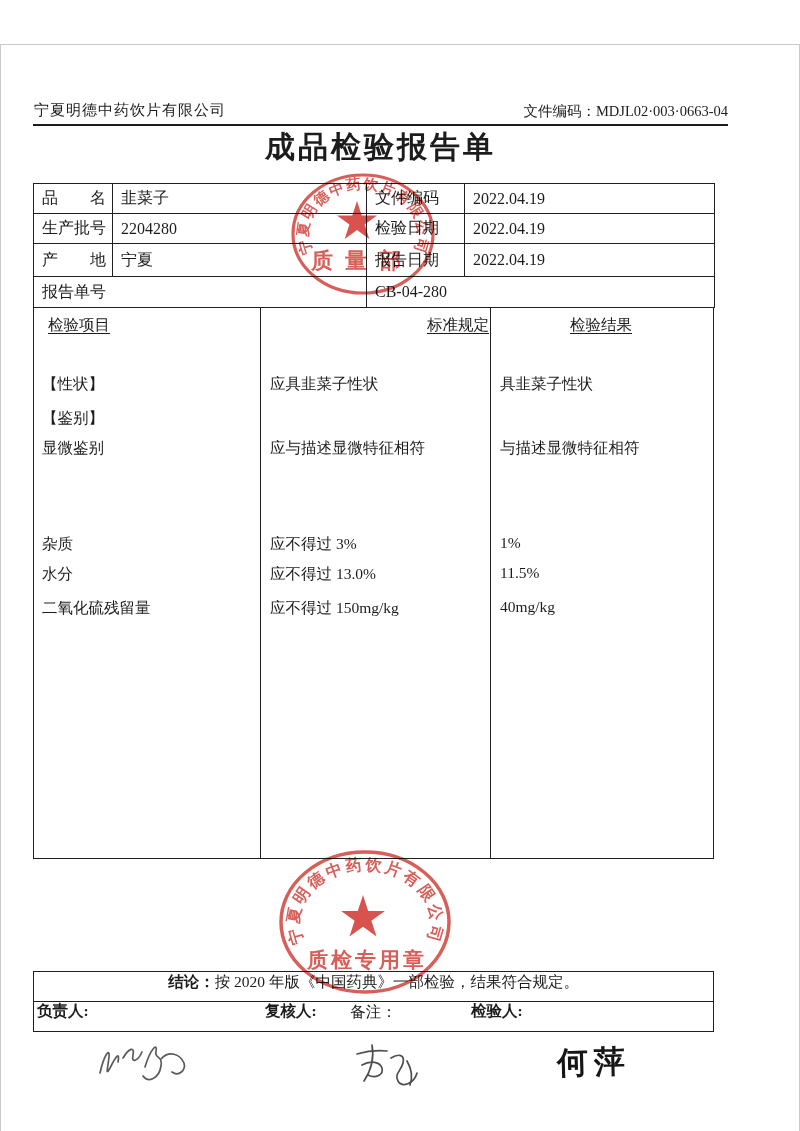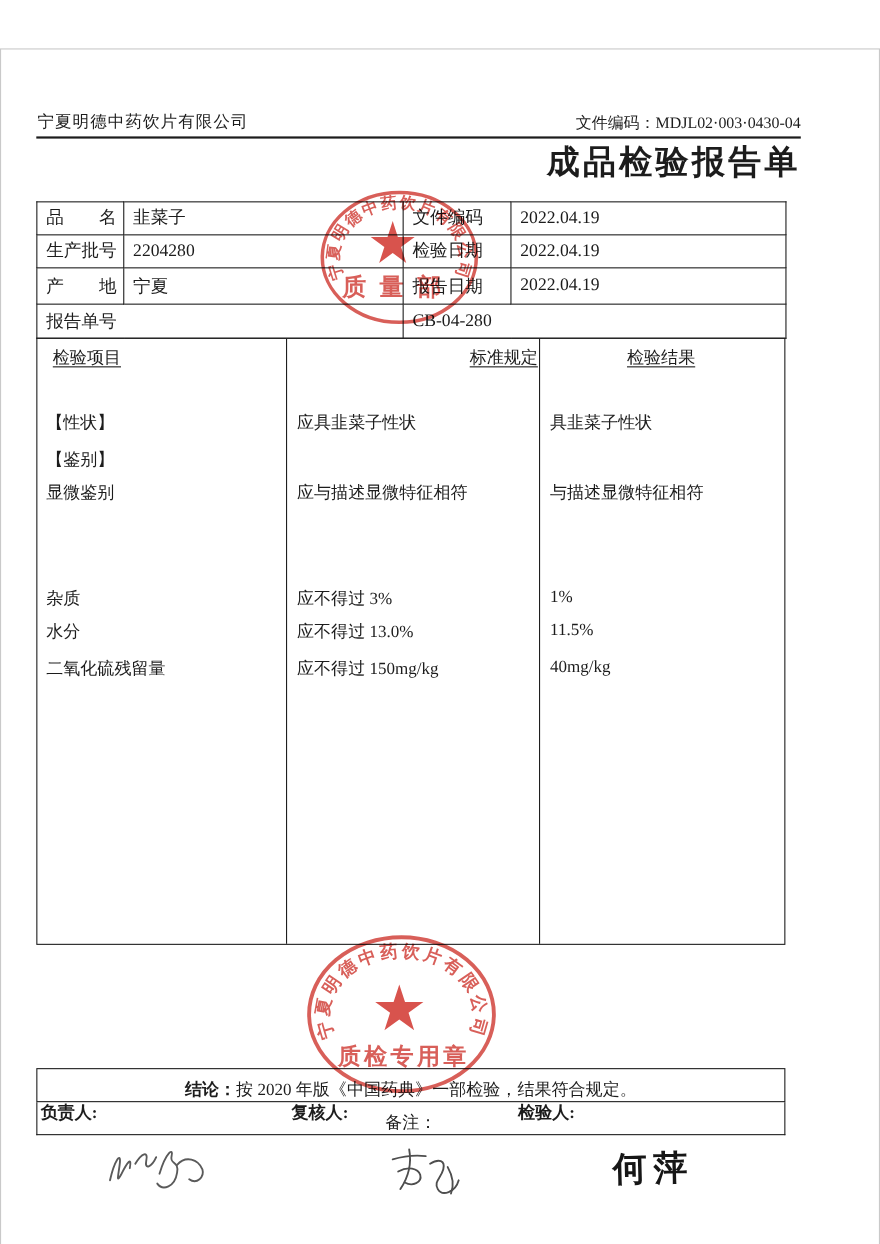--- a/index.html
+++ b/index.html
@@ -13,21 +13,21 @@
     color:#1c1c1c;
     overflow:hidden;
     margin-top:44px;
   }
   .abs{position:absolute;}
 
   
   #company-name{left:33px;top:56px;font-size:15px;letter-spacing:1px;}
   #doc-code{left:32px;top:57px;width:695px;text-align:right;font-size:14.5px;}
   #header-rule{left:32px;top:79px;width:695px;height:0;border-top:2px solid #1c1c1c;}
-  #report-title{left:32px;top:82px;width:695px;text-align:right;
+  #report-title{left:32px;top:82px;width:695px;text-align:center;
     font-size:30px;font-weight:bold;letter-spacing:3px;}
 
   
   table.info{border-collapse:collapse;table-layout:fixed;}
   table.info td{
     border:1.5px solid #1f1f1f;
     font-size:16px;
     padding:0 0 0 8px;
     vertical-align:middle;
     white-space:nowrap;
@@ -52,21 +52,21 @@
   .irow{position:absolute;left:0;width:100%;height:22px;font-size:15.5px;}
   .irow .ci{position:absolute;left:8px;white-space:nowrap;}
   .irow .cs{position:absolute;left:236px;white-space:nowrap;}
   .irow .cr{position:absolute;left:466px;white-space:nowrap;}
 
   
   .full-row{
     left:32px;width:681px;box-sizing:border-box;
     border:1.5px solid #1f1f1f;
     font-size:15.5px;text-align:center;
-    display:flex;align-items:flex-end;justify-content:center;
+    display:flex;align-items:flex-start;justify-content:center;
     white-space:nowrap;
   }
   #conclusion-row{top:925.5px;height:31.5px;}
   #remark-row{top:957px;height:29.5px;border-top:none;}
   .row-label{font-weight:bold;}
 
   
   .sig-label{font-size:15.5px;top:956px;font-weight:bold;}
   #director-label{left:36px;}
   #reviewer-label{left:264px;}
@@ -83,21 +83,21 @@
   .stamp{mix-blend-mode:multiply;opacity:.92;}
   #stamp-quality-dept{left:277px;top:121px;}
   #stamp-qc-seal{left:264px;top:804px;}
 </style>
 </head>
 <body>
 
 <div id="page">
 
   <div class="abs" id="company-name">宁夏明德中药饮片有限公司</div>
-  <div class="abs" id="doc-code">文件编码：MDJL02·003·0430-04</div>
+  <div class="abs" id="doc-code">文件编码：MDJL02·003·0663-04</div>
   <div class="abs" id="header-rule"></div>
   <div class="abs" id="report-title">成品检验报告单</div>
 
   <table class="abs info" id="info-table">
     <colgroup>
         <col style="width:79px">
         <col style="width:254px">
         <col style="width:98px">
         <col style="width:250px">
       </colgroup>

